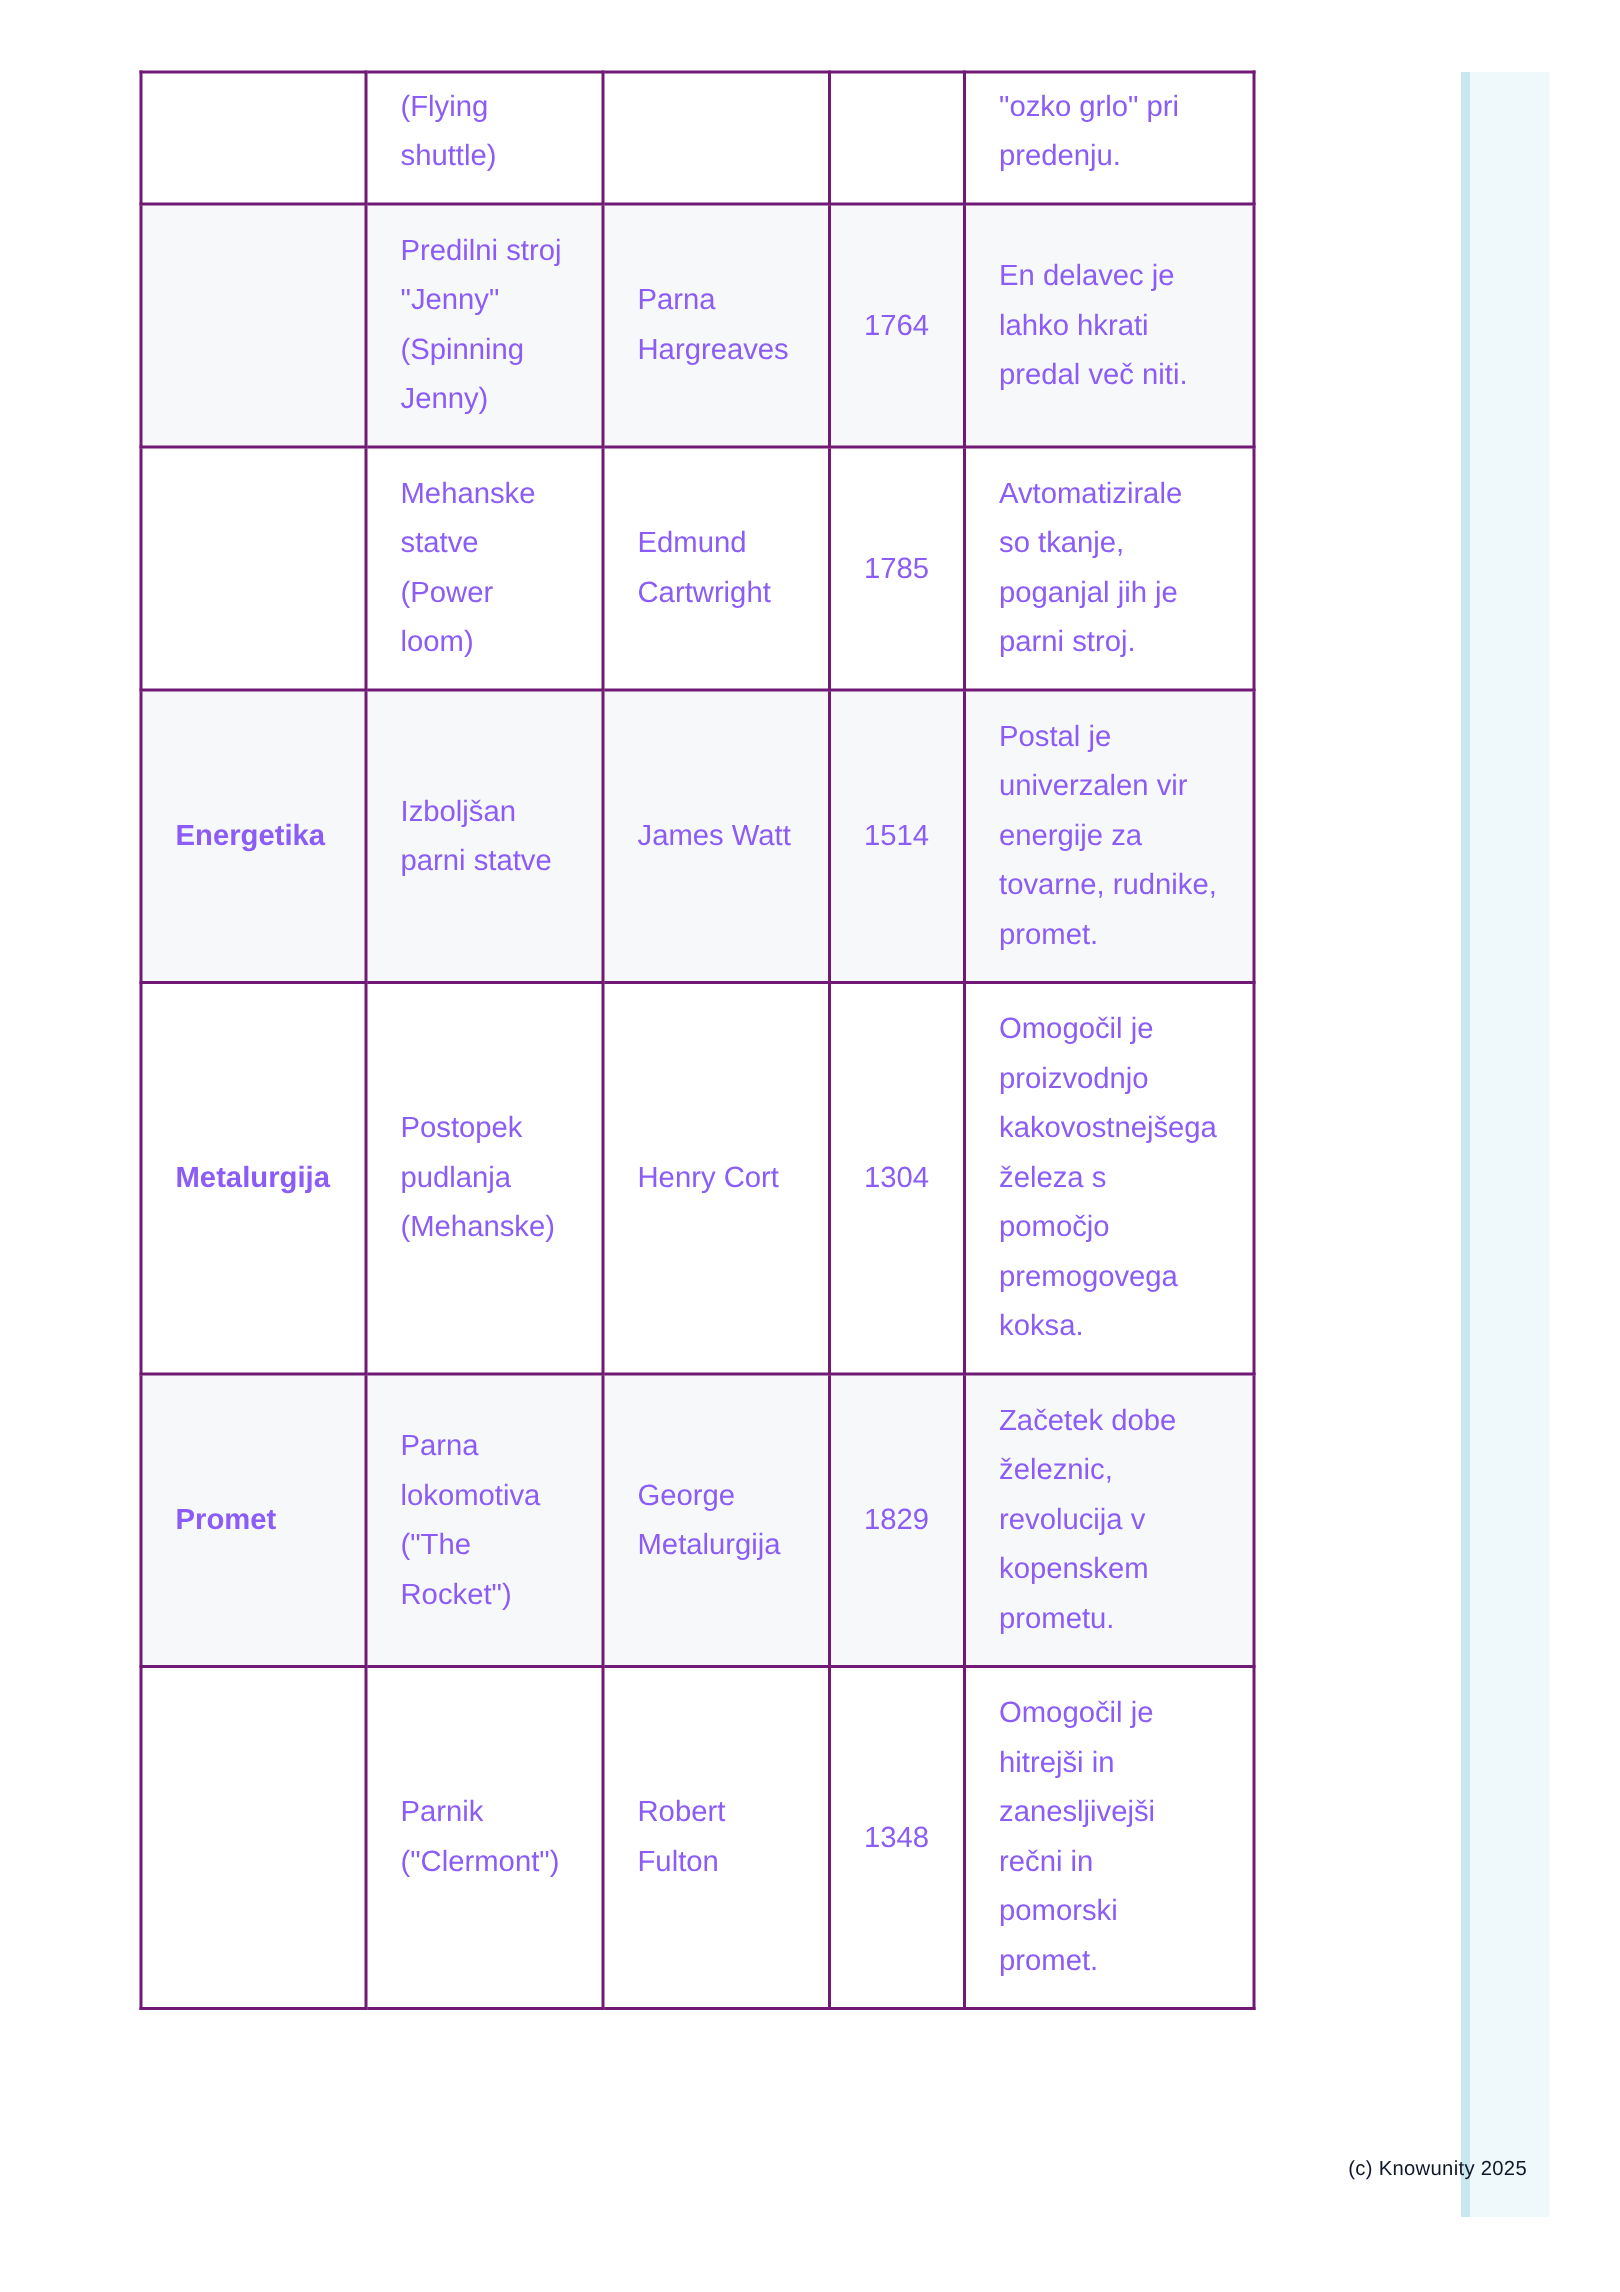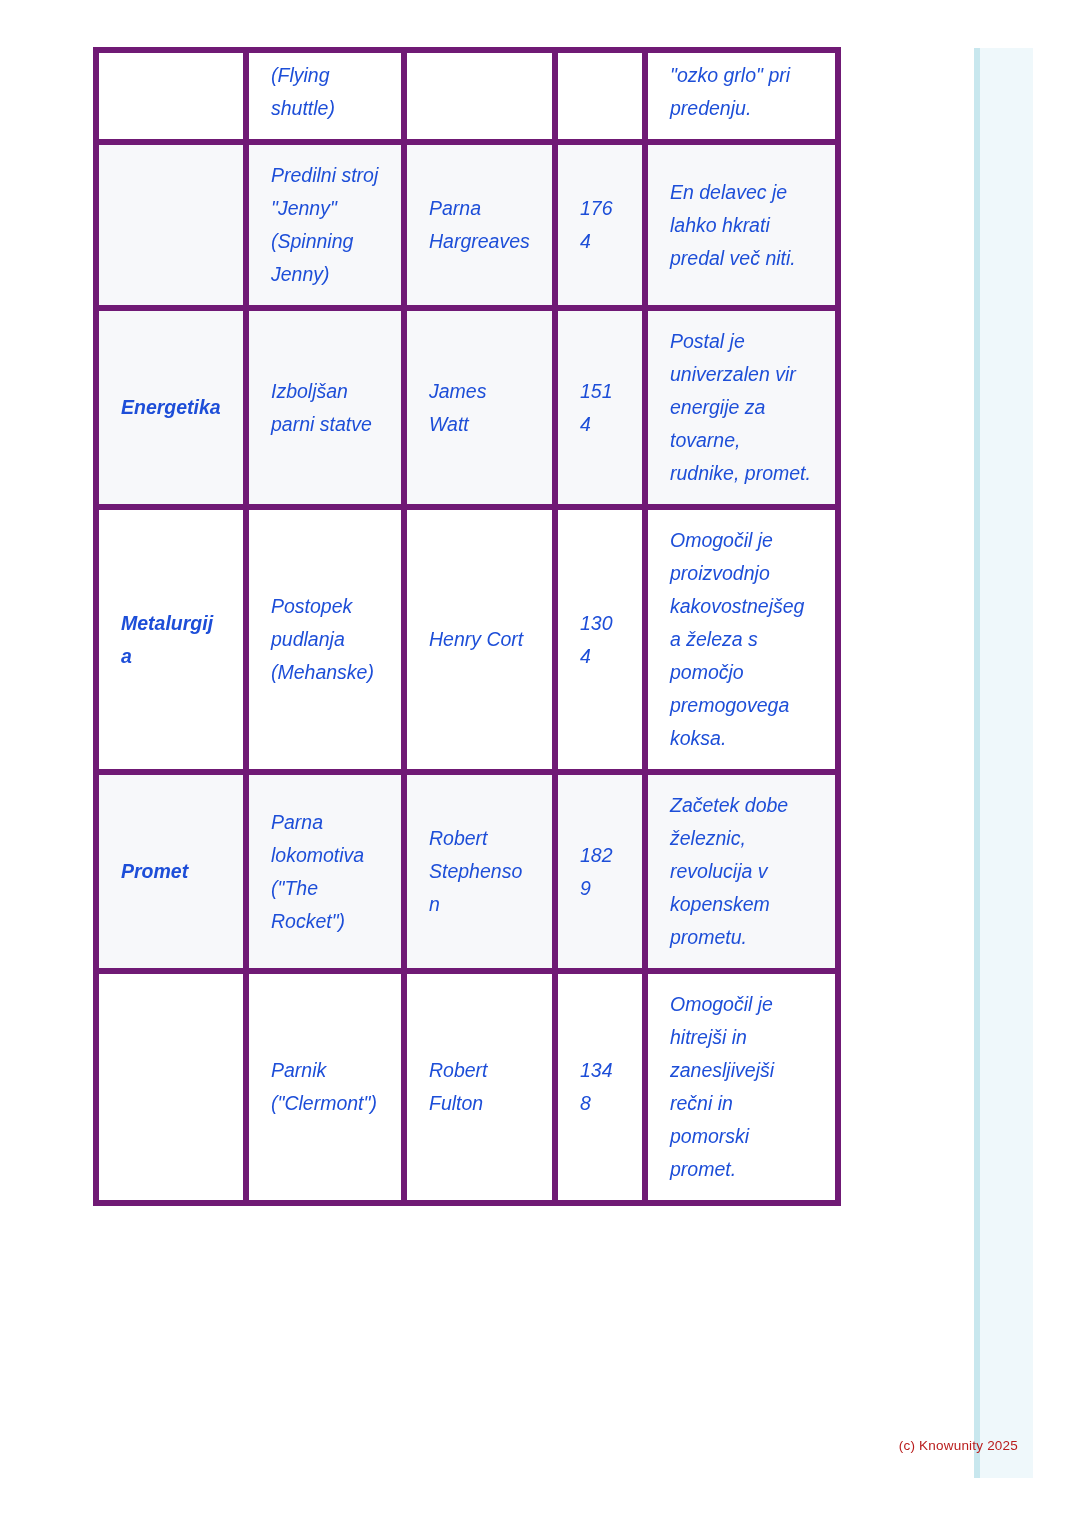--- a/index.html
+++ b/index.html
@@ -27,50 +27,49 @@
     border-left: 6px solid #c8e7ee;
     box-sizing: border-box;
   }
 
   
   #watermark {
     position: absolute;
     right: 62px;
     top: 1438px;
     font-size: 13.5px;
-    color: #b91c1c;
+    color: #0f172a;
     letter-spacing: 0.2px;
     white-space: nowrap;
     z-index: 5;
   }
 
   
   #table-wrap {
     position: absolute;
     left: 93px;
     top: 47px;
     width: 742px;
   }
   table.data-table {
     width: 742px;
     border-collapse: collapse;
     table-layout: fixed;
     background: #ffffff;
   }
   table.data-table td {
-    border: 6px solid #701a75;
+    border: 2px solid #701a75;
     vertical-align: middle;
-    color: #1d4ed8;
+    color: #8b5cf6;
     font-size: 19.5px;
     line-height: 33px;
     padding: 14px 22px;
     box-sizing: border-box;
     word-wrap: break-word;
     overflow-wrap: break-word;
-    font-style: italic;
   }
   tr.row-alt td {
     background: #f7f8fa;
   }
   tr.row-plain td {
     background: #ffffff;
   }
 
   
   col.c-area  { width: 150px; }
@@ -127,38 +126,45 @@
           <td class="cell-year"></td>
           <td class="cell-desc">"ozko grlo" pri predenju.</td>
         </tr>
         <tr class="row-alt">
           <td class="cell-area"></td>
           <td class="cell-inv">Predilni stroj "Jenny" (Spinning Jenny)</td>
           <td class="cell-who">Parna Hargreaves</td>
           <td class="cell-year">1764</td>
           <td class="cell-desc">En delavec je lahko hkrati predal več niti.</td>
         </tr>
+        <tr class="row-plain">
+          <td class="cell-area"></td>
+          <td class="cell-inv">Mehanske statve (Power loom)</td>
+          <td class="cell-who">Edmund Cartwright</td>
+          <td class="cell-year">1785</td>
+          <td class="cell-desc">Avtomatizirale so tkanje, poganjal jih je parni stroj.</td>
+        </tr>
         <tr class="row-alt">
           <td class="cell-area">Energetika</td>
           <td class="cell-inv">Izboljšan parni statve</td>
           <td class="cell-who">James Watt</td>
           <td class="cell-year">1514</td>
           <td class="cell-desc">Postal je univerzalen vir energije za tovarne, rudnike, promet.</td>
         </tr>
         <tr class="row-plain">
           <td class="cell-area">Metalurgija</td>
           <td class="cell-inv">Postopek pudlanja (Mehanske)</td>
           <td class="cell-who">Henry Cort</td>
           <td class="cell-year">1304</td>
           <td class="cell-desc">Omogočil je proizvodnjo kakovostnejšega železa s pomočjo premogovega koksa.</td>
         </tr>
         <tr class="row-alt">
           <td class="cell-area">Promet</td>
           <td class="cell-inv">Parna lokomotiva ("The Rocket")</td>
-          <td class="cell-who">Robert Stephenson</td>
+          <td class="cell-who">George Metalurgija</td>
           <td class="cell-year">1829</td>
           <td class="cell-desc">Začetek dobe železnic, revolucija v kopenskem prometu.</td>
         </tr>
         <tr class="row-plain">
           <td class="cell-area"></td>
           <td class="cell-inv">Parnik ("Clermont")</td>
           <td class="cell-who">Robert Fulton</td>
           <td class="cell-year">1348</td>
           <td class="cell-desc">Omogočil je hitrejši in zanesljivejši rečni in pomorski promet.</td>
         </tr>

